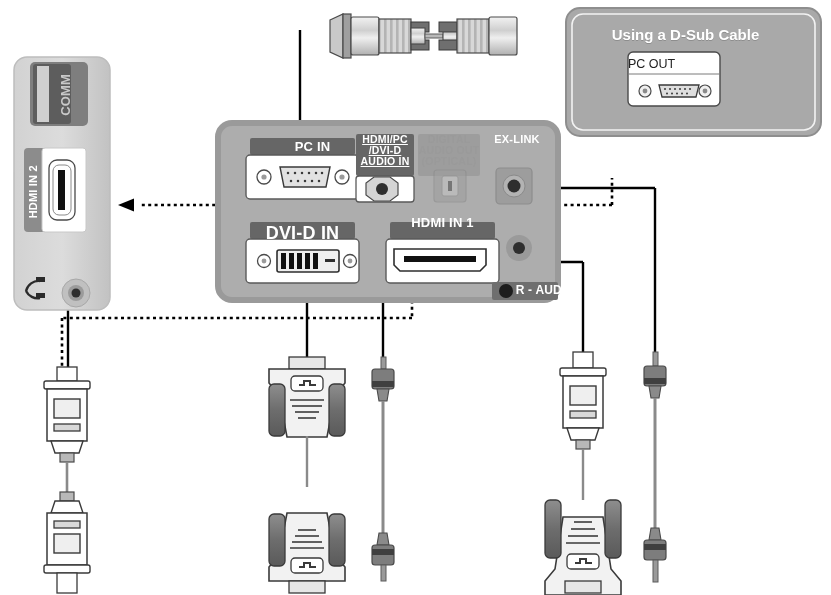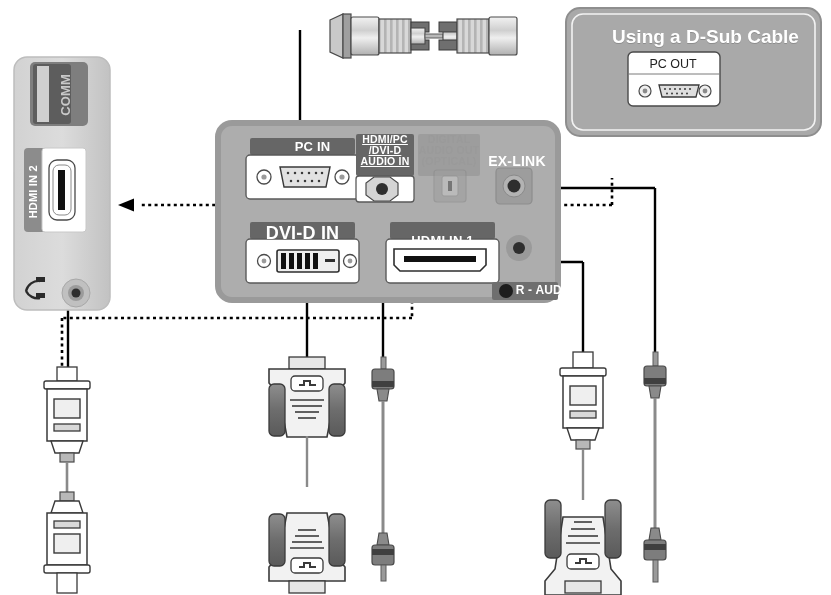--- a/index.html
+++ b/index.html
@@ -11,26 +11,26 @@
   #stage{position:absolute;left:0;top:0;width:831px;height:595px;}
   svg#art{position:absolute;left:0;top:0;width:831px;height:595px;}
 
   
   .lbl{position:absolute;color:#ffffff;font-weight:bold;text-align:center;
        letter-spacing:.2px;line-height:1.05;white-space:pre;}
   .lbl.dim{color:#9a9a9a;}
   .vert{transform-origin:50% 50%;}
 
   #callout-title{
-    position:absolute;left:588px;top:26px;width:235px;
-    text-align:center;font-size:19px;font-weight:bold;color:#ffffff;
+    position:absolute;left:568px;top:26px;width:235px;
+    text-align:center;font-size:15px;font-weight:bold;color:#ffffff;
     text-shadow:0 1px 0 #8d8d8d;
   }
   #pcout-label{
-    position:absolute;left:628px;top:57px;width:90px;text-align:center;
+    position:absolute;left:628px;top:57px;width:90px;
     font-size:12.5px;color:#222;font-weight:normal;
   }
 </style>
 </head>
 <body>
 
 <div id="stage">
 
 <svg id="art" viewBox="0 0 831 595">
   <defs>
@@ -361,25 +361,25 @@
 <div class="lbl" style="left:260px;top:140px;width:105px;font-size:13px;">PC IN</div>
 
 <div class="lbl" style="left:356px;top:134px;width:58px;font-size:10.5px;text-decoration:underline;">HDMI/PC
 /DVI-D
 AUDIO IN</div>
 
 <div class="lbl dim" style="left:416px;top:134px;width:66px;font-size:10.5px;">DIGITAL
 AUDIO OUT
 (OPTICAL)</div>
 
-<div class="lbl" style="left:488px;top:154px;width:58px;font-size:14px;">EX-LINK</div>
+<div class="lbl" style="left:488px;top:134px;width:58px;font-size:11px;">EX-LINK</div>
 
 <div class="lbl" style="left:250px;top:224px;width:105px;font-size:18px;">DVI-D IN</div>
 
-<div class="lbl" style="left:390px;top:234px;width:105px;font-size:13px;">HDMI IN 1</div>
+<div class="lbl" style="left:390px;top:216px;width:105px;font-size:13px;">HDMI IN 1</div>
 
 <div class="lbl" style="left:514px;top:284px;width:48px;font-size:12px;text-align:right;">R - AUD</div>
 
 <div class="lbl vert" style="left:36px;top:88px;width:60px;font-size:13px;color:#c9c9c9;transform:rotate(-90deg);">COMM</div>
 
 <div class="lbl vert" style="left:1px;top:186px;width:66px;font-size:11px;transform:rotate(-90deg);">HDMI IN 2</div>
 
 </div>
 
 </body></html>

